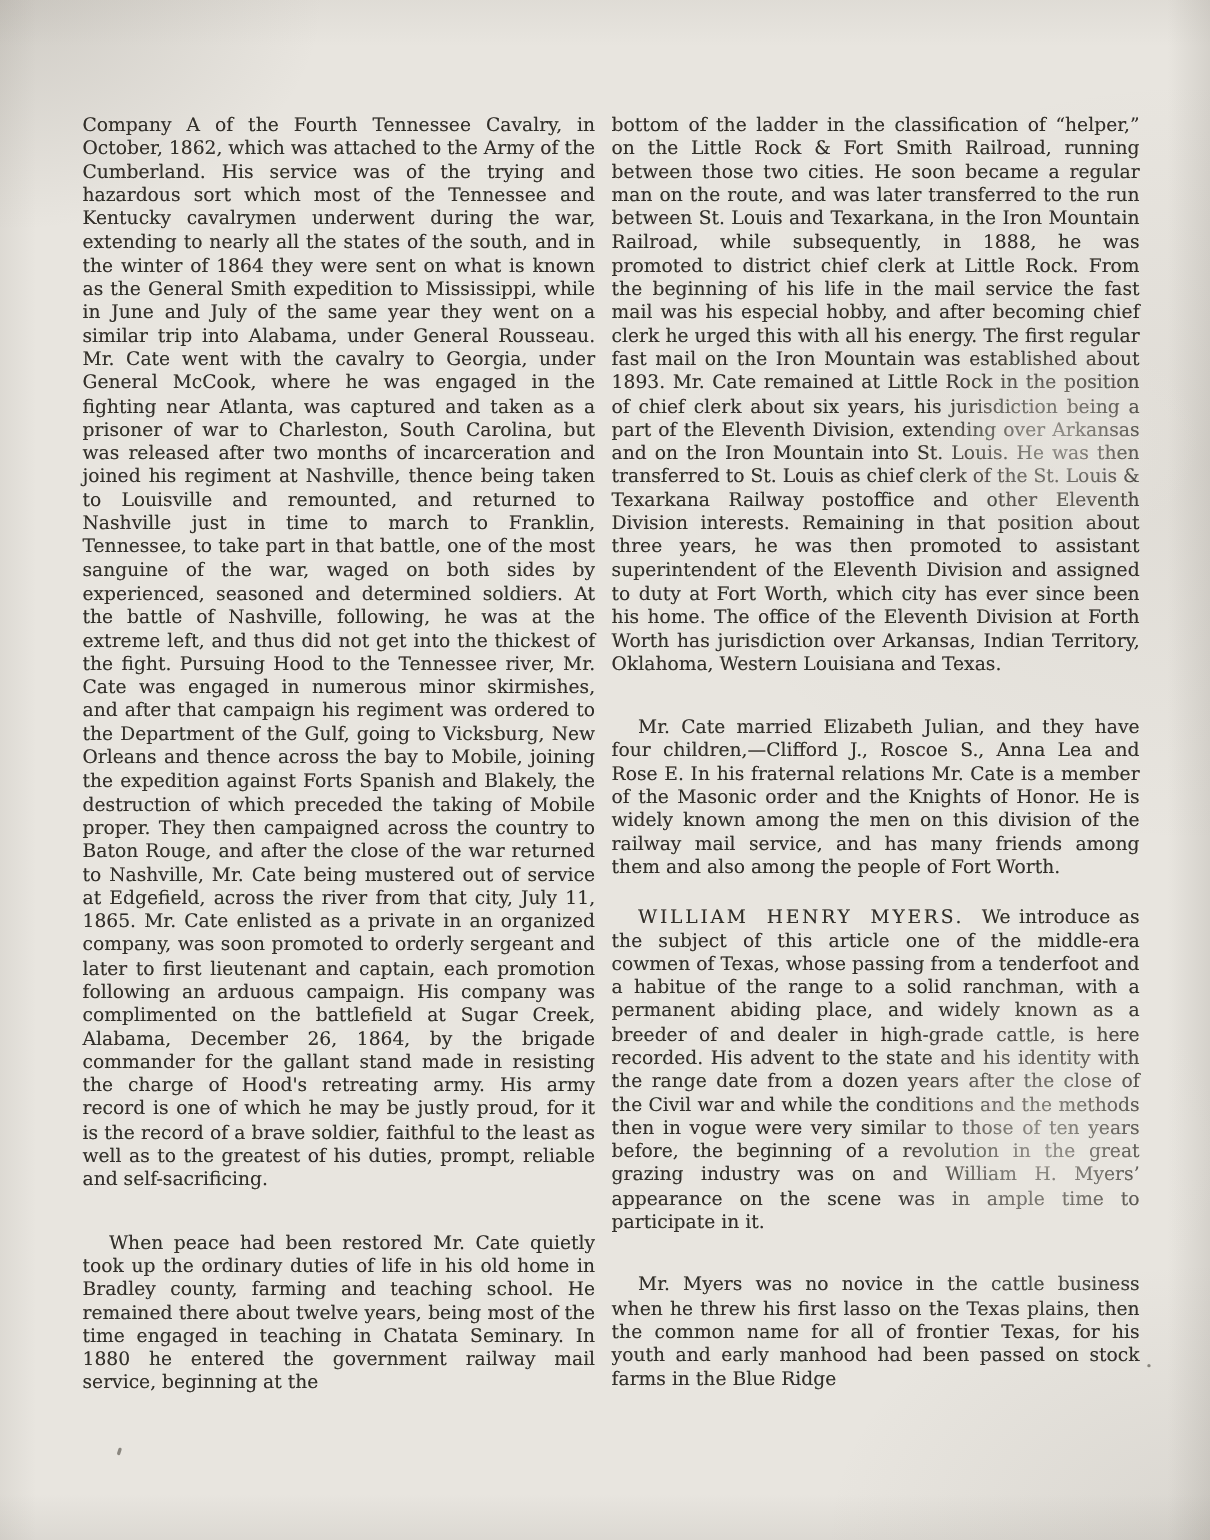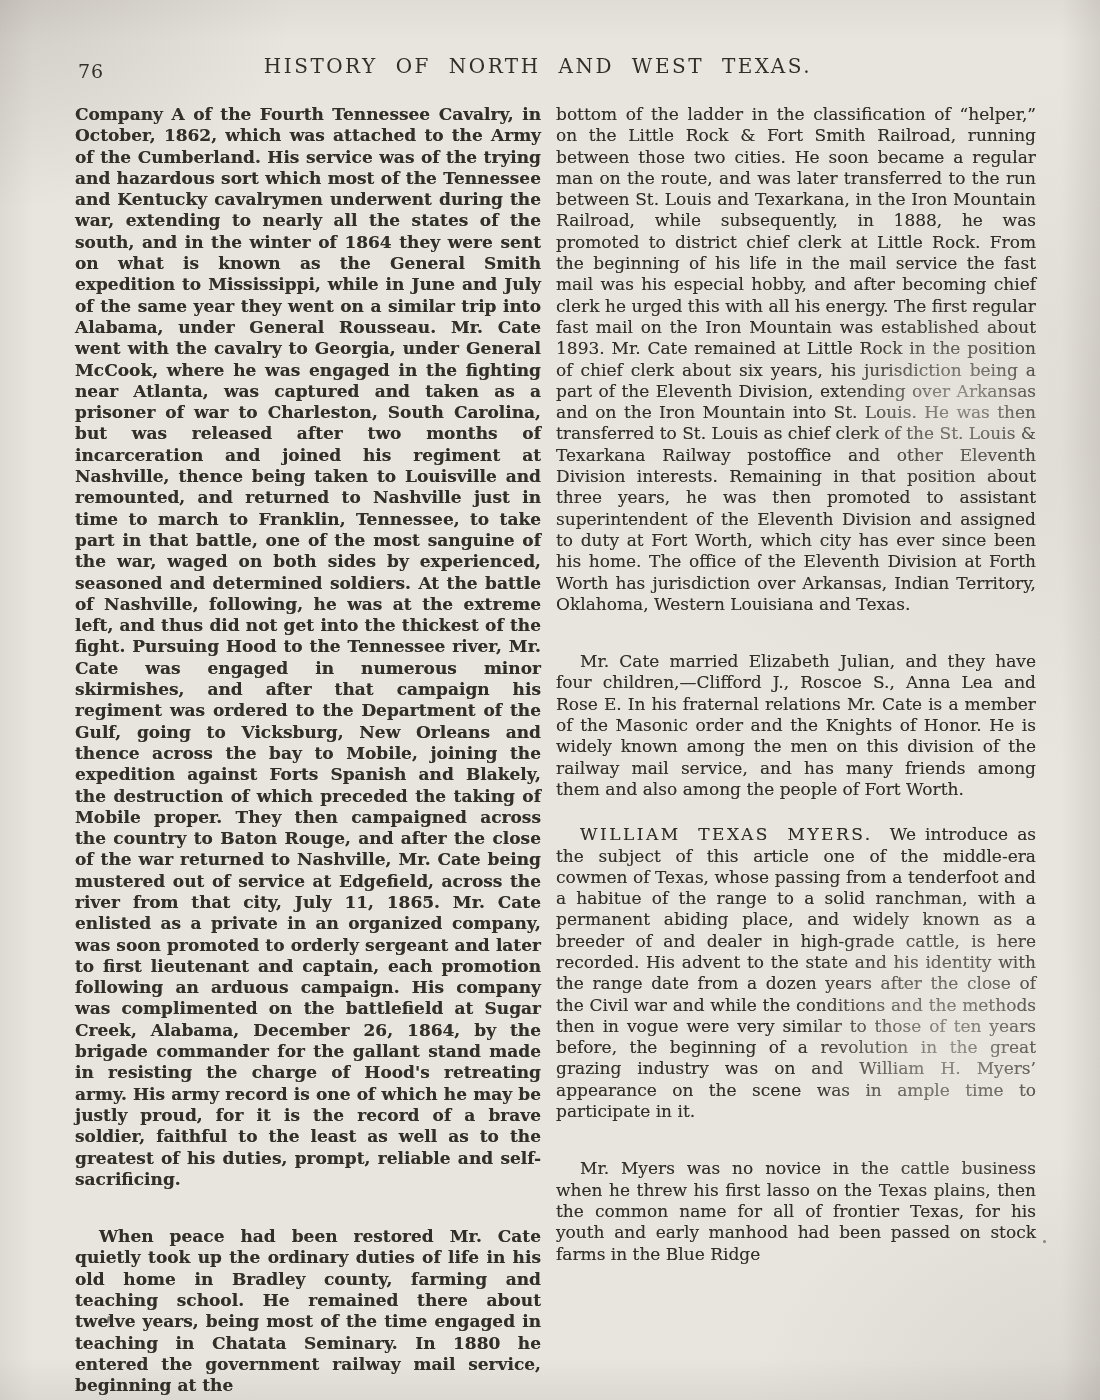--- a/index.html
+++ b/index.html
@@ -54,21 +54,21 @@
   .column {
     position: absolute;
     top: 104px;
     font-size: 17px;
     line-height: 21.3px;
     text-align: justify;
     hyphens: auto;
     -webkit-hyphens: auto;
     text-shadow: 0 0 0.4px rgba(40,38,33,0.45);
   }
-  .column.left  { left: 75px;  width: 466px; font-weight: bold; }
+  .column.left  { left: 75px;  width: 466px; }
   .column.right { left: 556px; width: 480px; }
   .para { text-align: justify; }
   .para.indent { text-indent: 24px; margin-top: 36px; }
   .para.section-start { margin-top: 24px; }
   .run-in-heading {
     letter-spacing: 2.5px;
     word-spacing: 6px;
     margin-right: 8px;
   }
   .fade-patch {
@@ -85,37 +85,33 @@
     pointer-events: none;
   }
   .scan-mark.m1 { left: 107px; top: 1316px; width: 3px; height: 7px; transform: rotate(18deg); border-radius: 2px; }
   .scan-mark.m2 { left: 1043px; top: 1240px; width: 3px; height: 3px; }
 </style>
 </head>
 <body>
 
 <div class="page">
 
-  <header class="page-header">
-    <span class="page-number">76</span>
-    <h1 class="running-title">HISTORY OF NORTH AND WEST TEXAS.</h1>
-  </header>
 
   <main>
 
     <section class="column left">
       <p class="para">Company A of the Fourth Tennessee Cavalry, in October, 1862, which was attached to the Army of the Cumberland.  His service was of the trying and hazardous sort which most of the Tennessee and Kentucky cavalrymen underwent during the war, extending to nearly all the states of the south, and in the winter of 1864 they were sent on what is known as the General Smith expedition to Mississippi, while in June and July of the same year they went on a similar trip into Alabama, under General Rousseau.  Mr. Cate went with the cavalry to Georgia, under General McCook, where he was engaged in the fighting near Atlanta, was captured and taken as a prisoner of war to Charleston, South Carolina, but was released after two months of incarceration and joined his regiment at Nashville, thence being taken to Louisville and remounted, and returned to Nashville just in time to march to Franklin, Tennessee, to take part in that battle, one of the most sanguine of the war, waged on both sides by experienced, seasoned and determined soldiers.  At the battle of Nashville, following, he was at the extreme left, and thus did not get into the thickest of the fight.  Pursuing Hood to the Tennessee river, Mr. Cate was engaged in numerous minor skirmishes, and after that campaign his regiment was ordered to the Department of the Gulf, going to Vicksburg, New Orleans and thence across the bay to Mobile, joining the expedition against Forts Spanish and Blakely, the destruction of which preceded the taking of Mobile proper.  They then campaigned across the country to Baton Rouge, and after the close of the war returned to Nashville, Mr. Cate being mustered out of service at Edgefield, across the river from that city, July 11, 1865.  Mr. Cate enlisted as a private in an organized company, was soon promoted to orderly sergeant and later to first lieutenant and captain, each promotion following an arduous campaign.  His company was complimented on the battlefield at Sugar Creek, Alabama, December 26, 1864, by the brigade commander for the gallant stand made in resisting the charge of Hood's retreating army.  His army record is one of which he may be justly proud, for it is the record of a brave soldier, faithful to the least as well as to the greatest of his duties, prompt, reliable and self-sacrificing.</p>
       <p class="para indent">When peace had been restored Mr. Cate quietly took up the ordinary duties of life in his old home in Bradley county, farming and teaching school.  He remained there about twelve years, being most of the time engaged in teaching in Chatata Seminary.  In 1880 he entered the government railway mail service, beginning at the</p>
     </section>
 
     <section class="column right">
       <p class="para">bottom of the ladder in the classification of “helper,” on the Little Rock &amp; Fort Smith Railroad, running between those two cities.  He soon became a regular man on the route, and was later transferred to the run between St. Louis and Texarkana, in the Iron Mountain Railroad, while subsequently, in 1888, he was promoted to district chief clerk at Little Rock. From the beginning of his life in the mail service the fast mail was his especial hobby, and after becoming chief clerk he urged this with all his energy.  The first regular fast mail on the Iron Mountain was established about 1893.  Mr. Cate remained at Little Rock in the position of chief clerk about six years, his jurisdiction being a part of the Eleventh Division, extending over Arkansas and on the Iron Mountain into St. Louis. He was then transferred to St. Louis as chief clerk of the St. Louis &amp; Texarkana Railway postoffice and other Eleventh Division interests. Remaining in that position about three years, he was then promoted to assistant superintendent of the Eleventh Division and assigned to duty at Fort Worth, which city has ever since been his home.  The office of the Eleventh Division at Forth Worth has jurisdiction over Arkansas, Indian Territory, Oklahoma, Western Louisiana and Texas.</p>
       <p class="para indent">Mr. Cate married Elizabeth Julian, and they have four children,—Clifford J., Roscoe S., Anna Lea and Rose E.  In his fraternal relations Mr. Cate is a member of the Masonic order and the Knights of Honor.  He is widely known among the men on this division of the railway mail service, and has many friends among them and also among the people of Fort Worth.</p>
       <p class="para indent section-start">
-        <span class="run-in-heading">WILLIAM TEXAS MYERS.</span>
+        <span class="run-in-heading">WILLIAM HENRY MYERS.</span>
         <span>We introduce as the subject of this article one of the middle-era cowmen of Texas, whose passing from a tenderfoot and a habitue of the range to a solid ranchman, with a permanent abiding place, and widely known as a breeder of and dealer in high-grade cattle, is here recorded.  His advent to the state and his identity with the range date from a dozen years after the close of the Civil war and while the conditions and the methods then in vogue were very similar to those of ten years before, the beginning of a revolution in the great grazing industry was on and William H. Myers’ appearance on the scene was in ample time to participate in it.</span>
       </p>
       <p class="para indent">Mr. Myers was no novice in the cattle business when he threw his first lasso on the Texas plains, then the common name for all of frontier Texas, for his youth and early manhood had been passed on stock farms in the Blue Ridge</p>
     </section>
 
   </main>
 
   <div class="fade-patch a"></div>
   <div class="fade-patch b"></div>
   <span class="scan-mark m1"></span>

